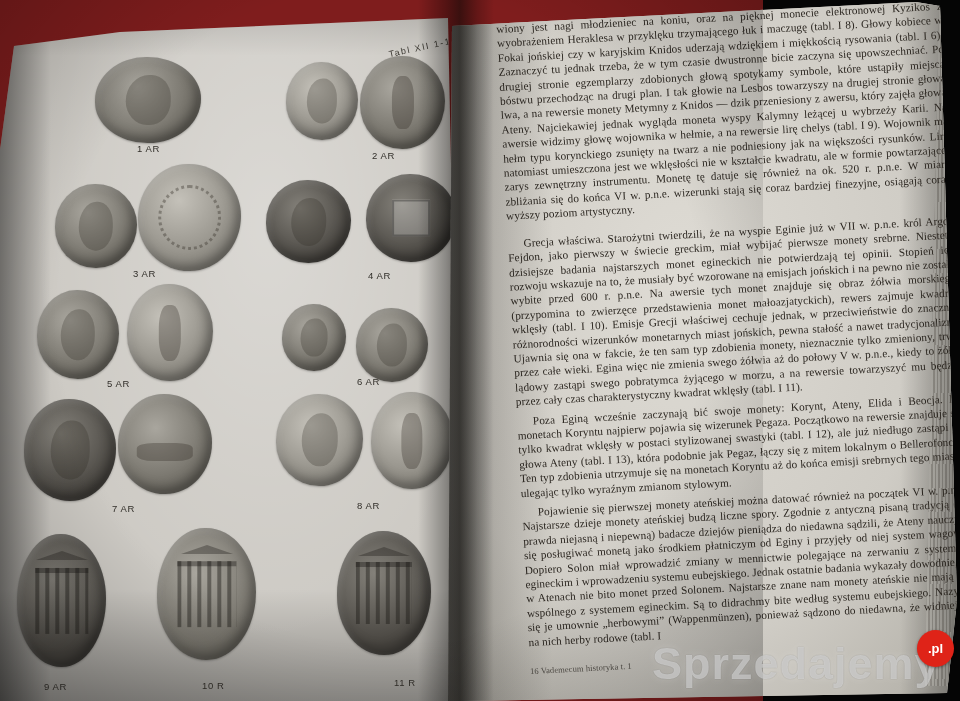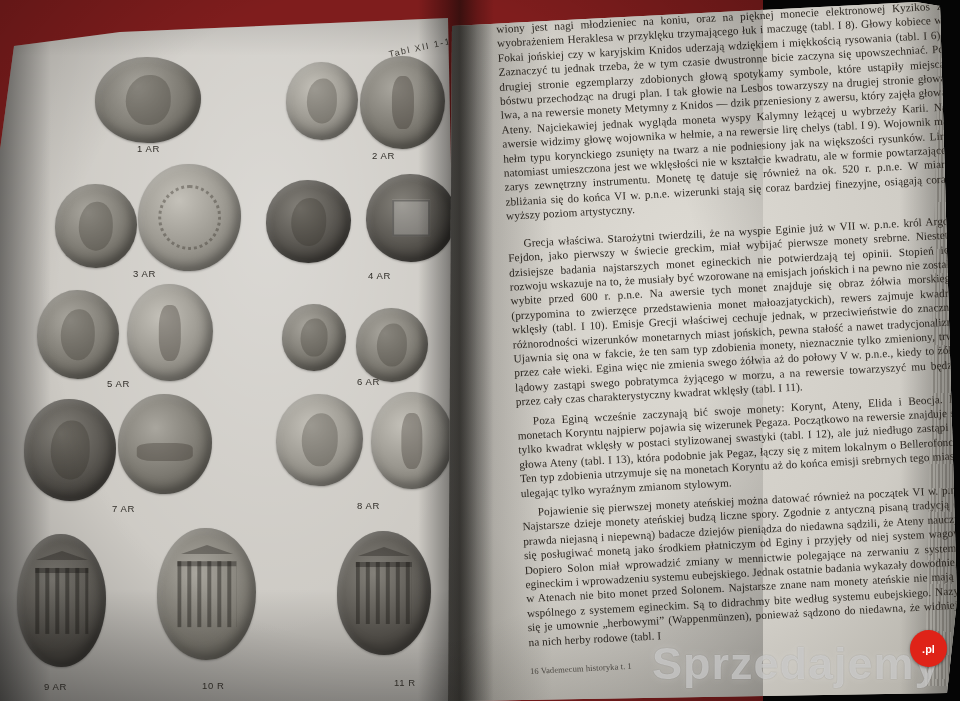--- a/index.html
+++ b/index.html
@@ -61,23 +61,23 @@
   .gutter-shadow{position:absolute;left:418px;top:0;width:76px;height:701px;z-index:3;pointer-events:none;
     background:linear-gradient(90deg,transparent,rgba(0,0,0,.35) 38%,rgba(8,7,5,.58) 55%,rgba(0,0,0,.22) 78%,transparent);}
   .vignette{position:absolute;inset:0;z-index:4;pointer-events:none;
     background:radial-gradient(ellipse at 50% 45%,transparent 60%,rgba(0,0,0,.28) 100%);}
 
   
   .watermark{position:absolute;left:652px;top:630px;width:306px;height:62px;z-index:6;}
   .watermark-text{position:absolute;left:0;bottom:2px;font-family:"Liberation Sans",sans-serif;
     font-weight:700;font-size:45px;letter-spacing:1px;color:rgba(255,255,255,.55);
     text-shadow:0 0 1px rgba(0,0,0,.35),0 0 8px rgba(255,255,255,.18);}
-  .watermark-badge{position:absolute;right:11px;top:0;width:37px;height:37px;border-radius:50%;
+  .watermark-badge{position:absolute;right:4px;top:0;width:37px;height:37px;border-radius:50%;
     background:#df2318;color:#fff;font-family:"Liberation Sans",sans-serif;font-weight:700;
-    font-size:11px;display:flex;align-items:center;justify-content:center;
+    font-size:13px;display:flex;align-items:center;justify-content:center;
     box-shadow:0 1px 3px rgba(0,0,0,.4);}
 </style>
 </head>
 <body>
 
 <div class="photo">
 
   <div class="page-left">
     <div class="plate-label">Tabl XII 1-11</div>
 

